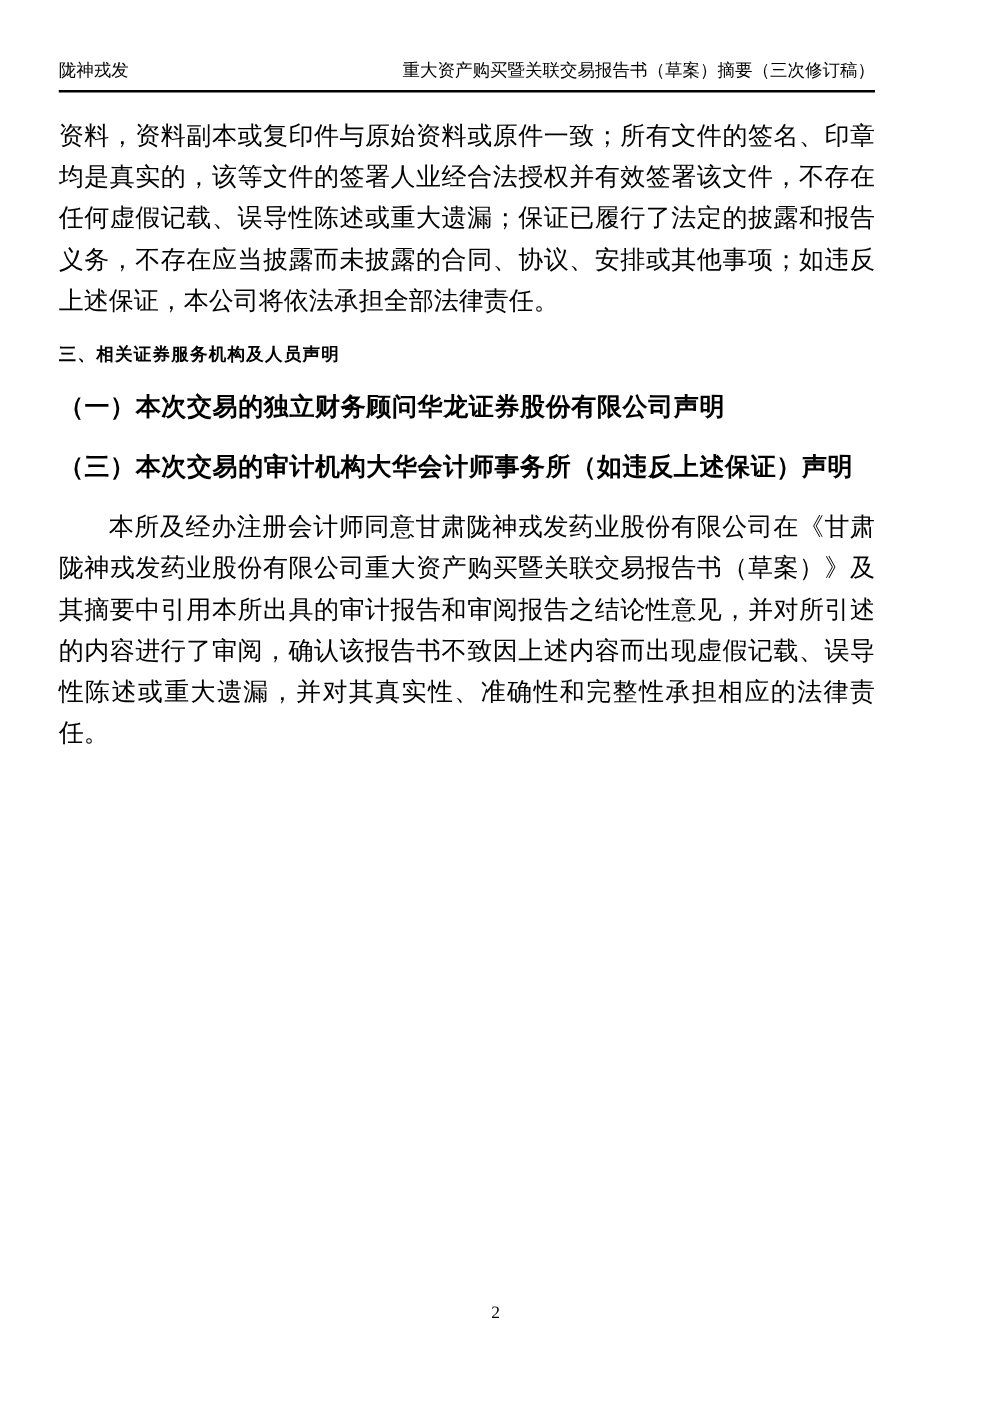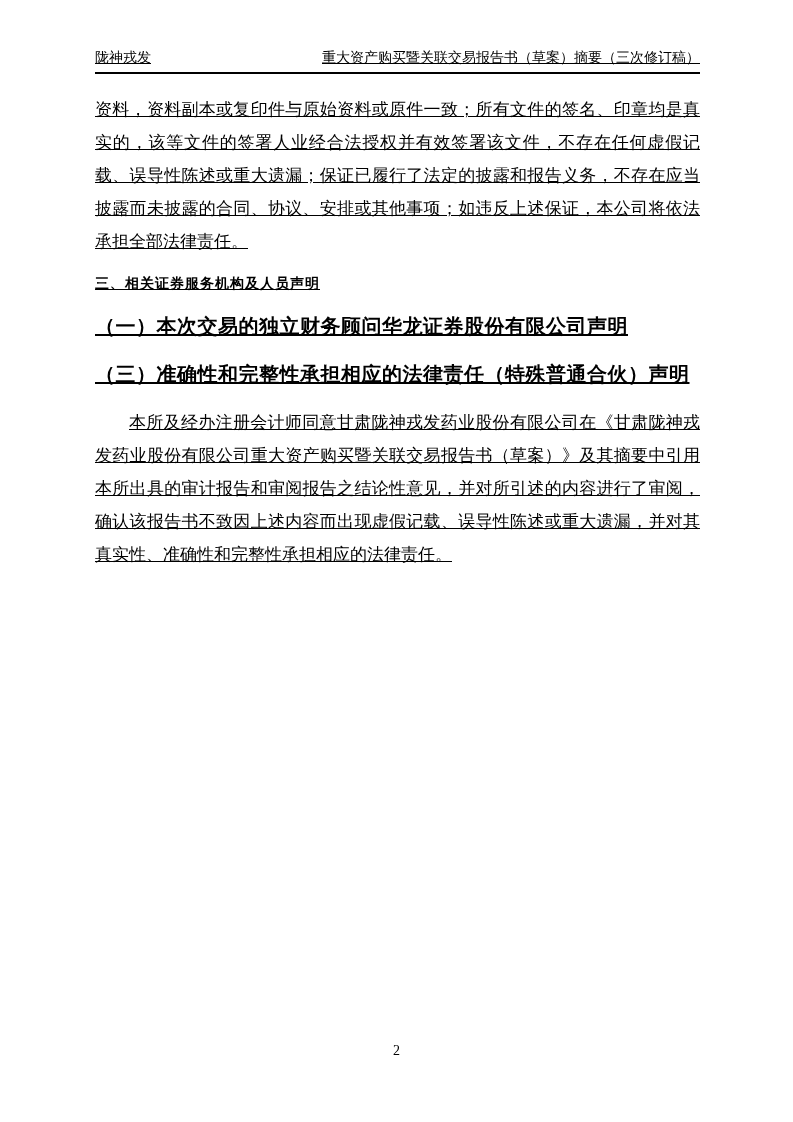--- a/index.html
+++ b/index.html
@@ -7,41 +7,40 @@
     padding: 0;
     background: #ffffff;
   }
   .page {
     position: relative;
     width: 793px;
     height: 1122px;
     margin: 0 auto;
     background: #ffffff;
     box-sizing: border-box;
-    padding: 48px 93px 0 95px;
+    padding: 48px 93px 0 47px;
     color: #000000;
     font-family: "Liberation Serif", "DejaVu Serif", serif;
     overflow: hidden;
-    text-decoration: underline;
   }
   .header {
     display: flex;
     justify-content: space-between;
     align-items: flex-end;
     font-size: 14px;
     line-height: 20px;
     padding-bottom: 4px;
     border-bottom: 2px solid #000000;
   }
   .doc-body {
     text-align: justify;
     text-justify: inter-character;
   }
   .para {
-    font-size: 17px;
+    font-size: 20px;
     line-height: 33px;
     margin: 12px 0 0 0;
     text-align: justify;
   }
   .para.first {
     margin-top: 19px;
   }
   .para.indent {
     text-indent: 2em;
   }
@@ -78,20 +77,20 @@
 <div class="page">
   <div class="header">
     <span>陇神戎发</span>
     <span>重大资产购买暨关联交易报告书（草案）摘要（三次修订稿）</span>
   </div>
 
   <div class="doc-body" id="doc-body">
       <div class="para first">资料，资料副本或复印件与原始资料或原件一致；所有文件的签名、印章均是真实的，该等文件的签署人业经合法授权并有效签署该文件，不存在任何虚假记载、误导性陈述或重大遗漏；保证已履行了法定的披露和报告义务，不存在应当披露而未披露的合同、协议、安排或其他事项；如违反上述保证，本公司将依法承担全部法律责任。</div>
       <div class="h1">三、相关证券服务机构及人员声明</div>
       <div class="h2">（一）本次交易的独立财务顾问华龙证券股份有限公司声明</div>
-      <div class="h2">（三）准确性和完整性承担相应的法律责任（特殊普通合伙）声明</div>
+      <div class="h2">（三）本次交易的审计机构大华会计师事务所（如违反上述保证）声明</div>
       <div class="para indent">本所及经办注册会计师同意甘肃陇神戎发药业股份有限公司在《甘肃陇神戎发药业股份有限公司重大资产购买暨关联交易报告书（草案）》及其摘要中引用本所出具的审计报告和审阅报告之结论性意见，并对所引述的内容进行了审阅，确认该报告书不致因上述内容而出现虚假记载、误导性陈述或重大遗漏，并对其真实性、准确性和完整性承担相应的法律责任。</div>
     </div>
 
   <div class="footer">
     <span>2</span>
   </div>
 </div>
 
 </body></html>

